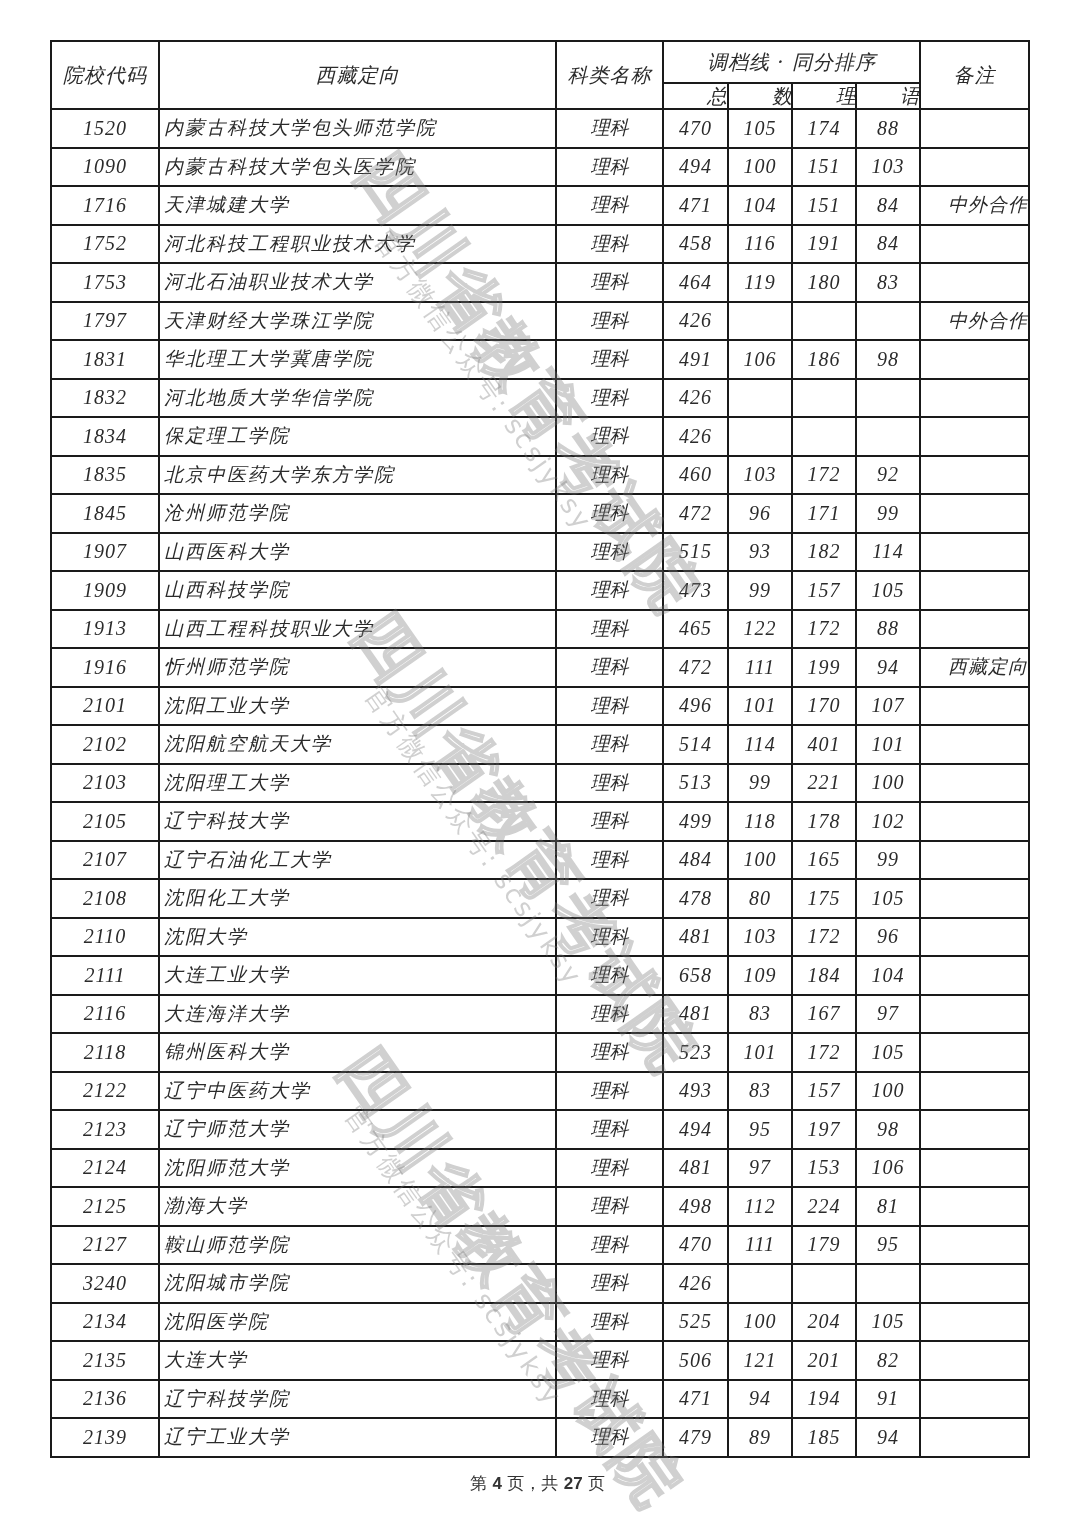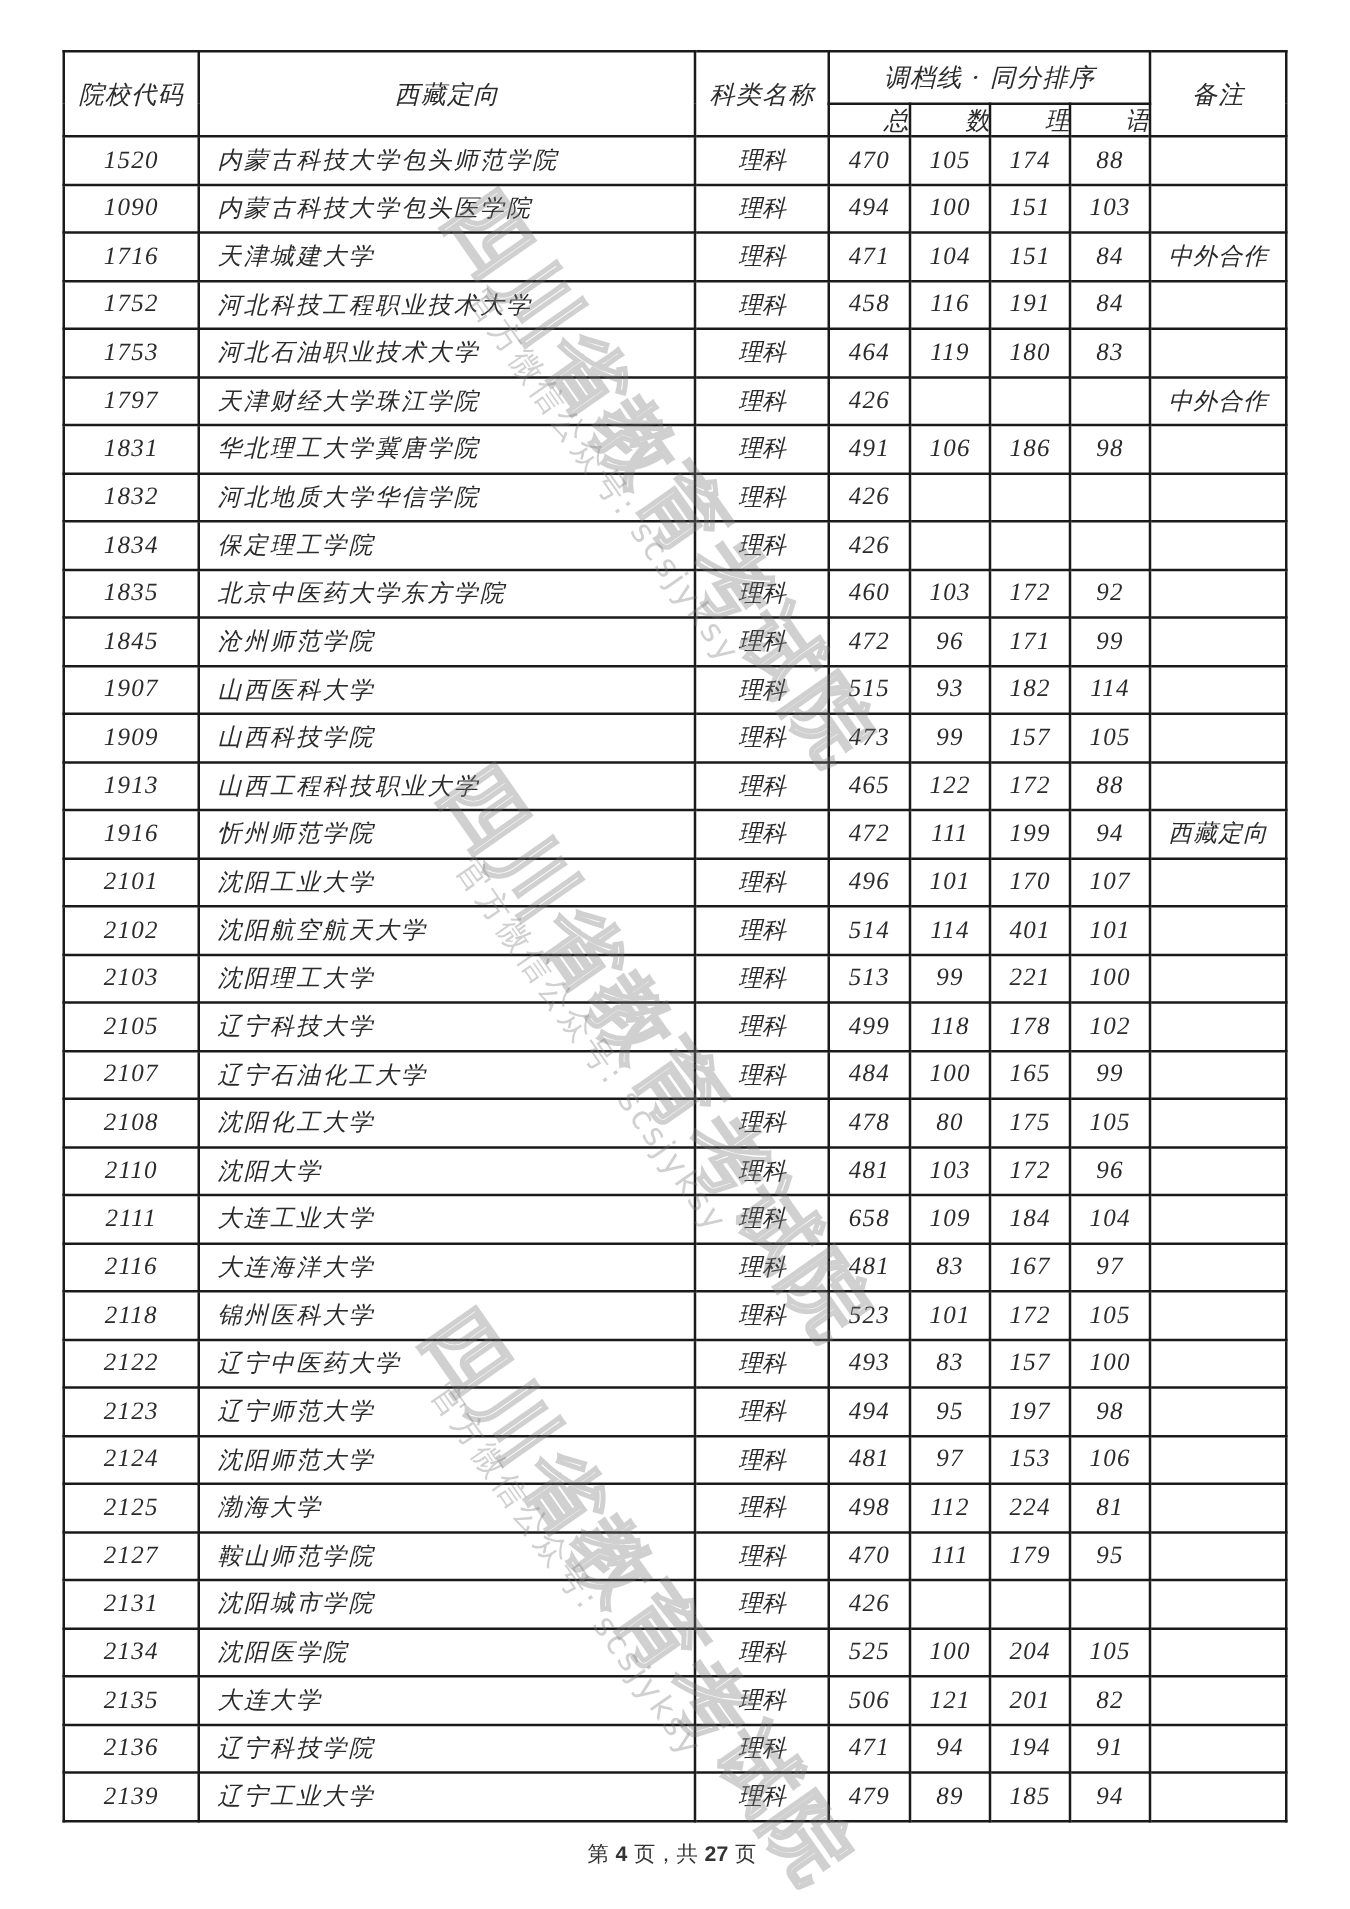--- a/index.html
+++ b/index.html
@@ -46,25 +46,25 @@
     .hdr-sub th { height: 26px; font-size: 19px; line-height: 22px; padding-left: 43px; }
     table.score-table td {
       height: 38.5px;
       font-size: 19px;
       text-align: center;
       vertical-align: middle;
       padding: 0;
     }
     table.score-table td.name {
       text-align: left;
-      padding-left: 14px;
+      padding-left: 4px;
       letter-spacing: 2px;
     }
     table.score-table td.num { font-family: "Liberation Serif", "DejaVu Serif", serif; font-size: 20px; letter-spacing: 1px; }
-    table.score-table td.note { letter-spacing: 1px; font-size: 19px; }
+    table.score-table td.note { letter-spacing: 1px; font-size: 19px; text-align: right; }
     col.c-code { width: 108px; }
     col.c-name { width: 397px; }
     col.c-cat  { width: 107px; }
     col.c-tot  { width: 65px; }
     col.c-math { width: 64px; }
     col.c-sci  { width: 64px; }
     col.c-chn  { width: 64px; }
     col.c-note { width: 109px; }
 
     .watermark {
@@ -432,21 +432,21 @@
           <td class="num">2127</td>
           <td class="name">鞍山师范学院</td>
           <td>理科</td>
           <td class="num">470</td>
           <td class="num">111</td>
           <td class="num">179</td>
           <td class="num">95</td>
           <td class="note"></td>
         </tr>
         <tr>
-          <td class="num">2131</td>
+          <td class="num">3240</td>
           <td class="name">沈阳城市学院</td>
           <td>理科</td>
           <td class="num">426</td>
           <td class="num"></td>
           <td class="num"></td>
           <td class="num"></td>
           <td class="note"></td>
         </tr>
         <tr>
           <td class="num">2134</td>

